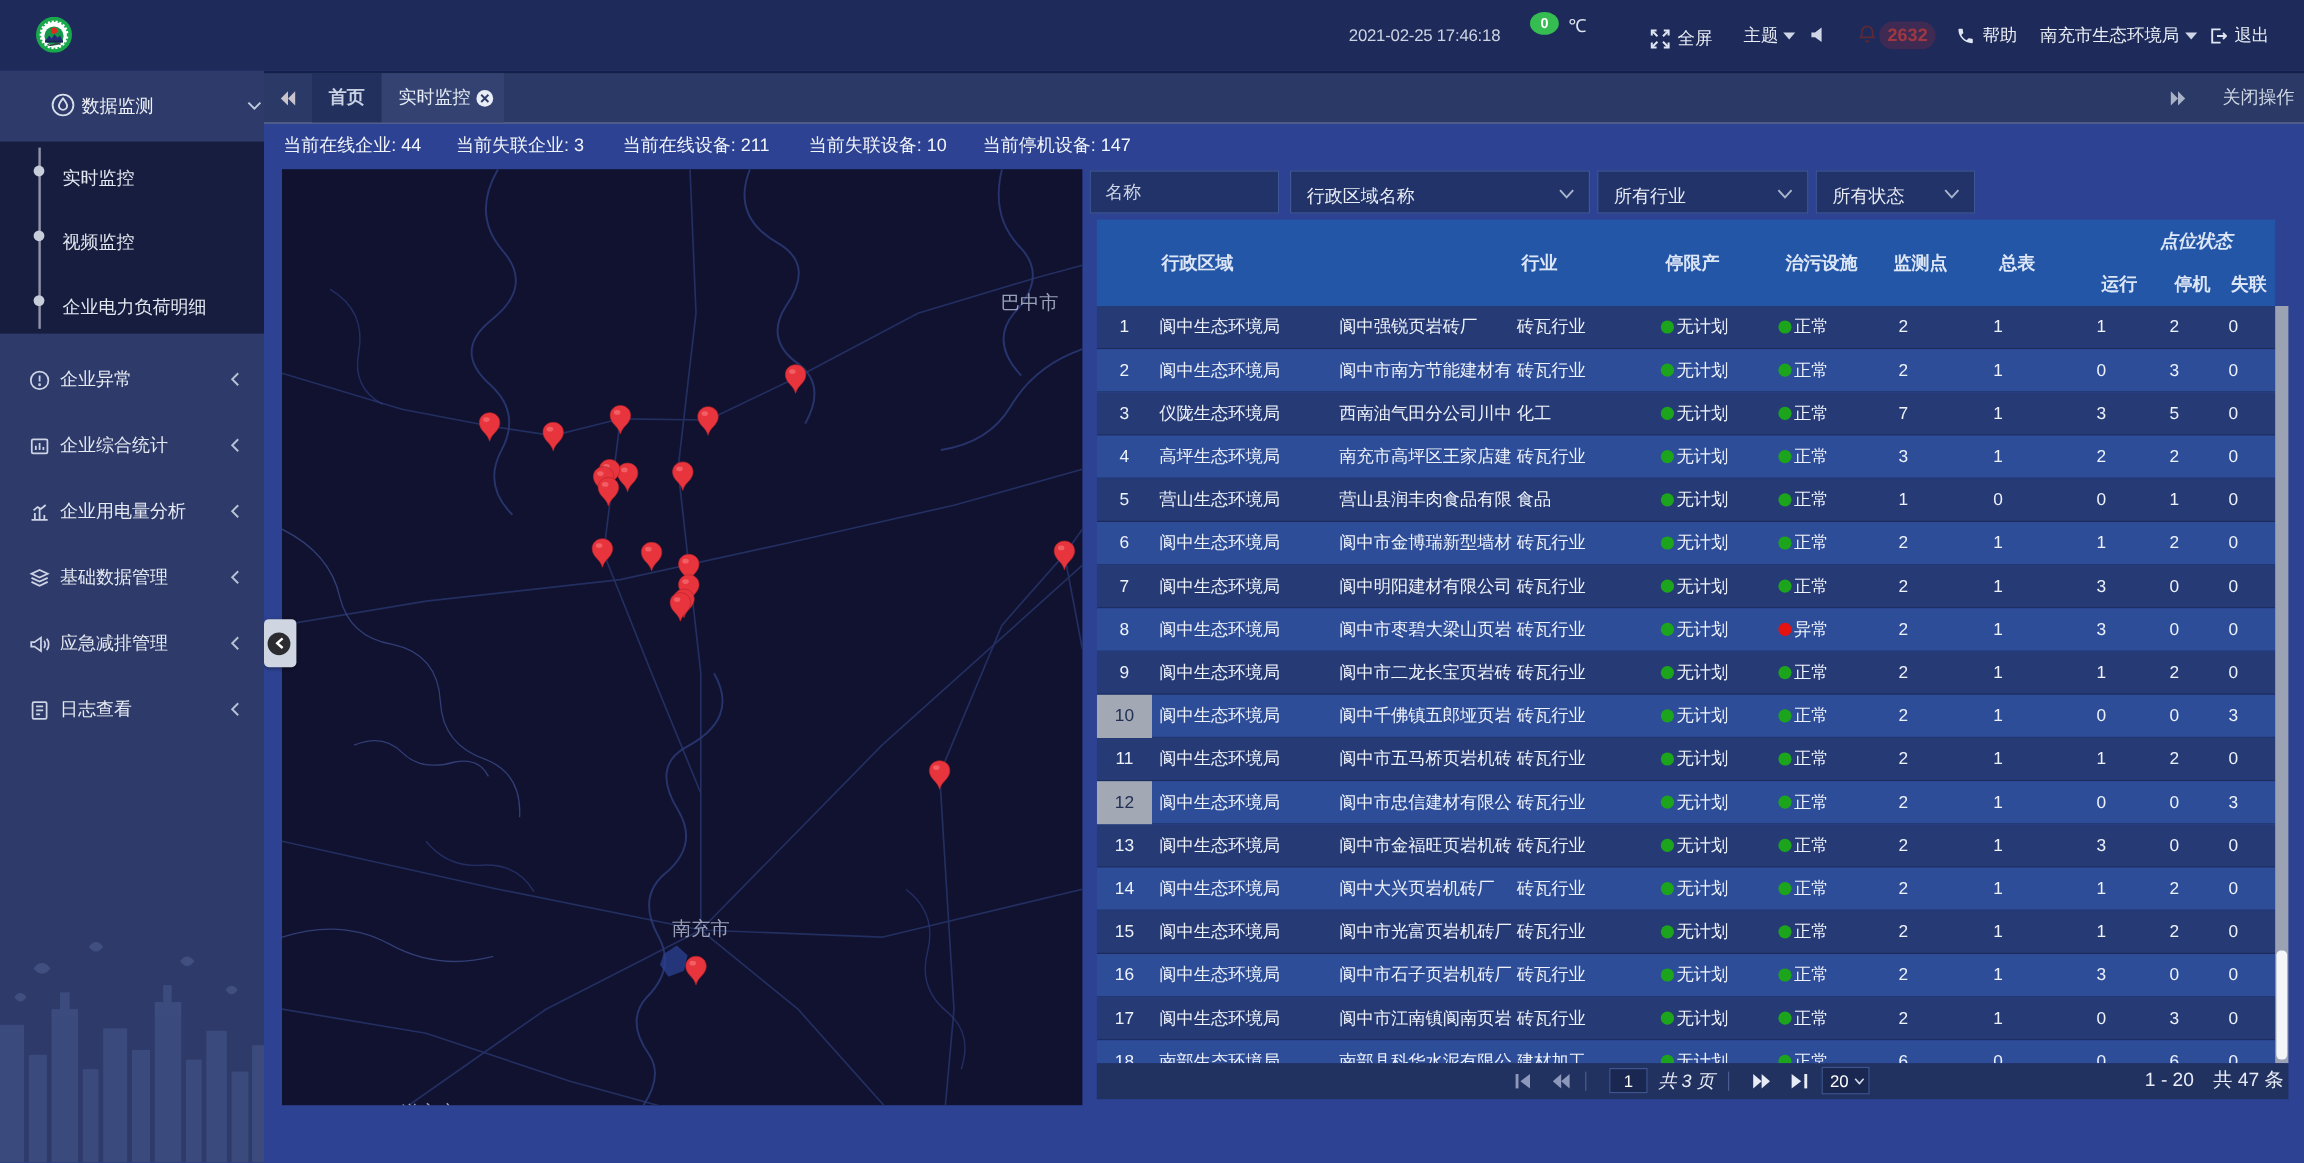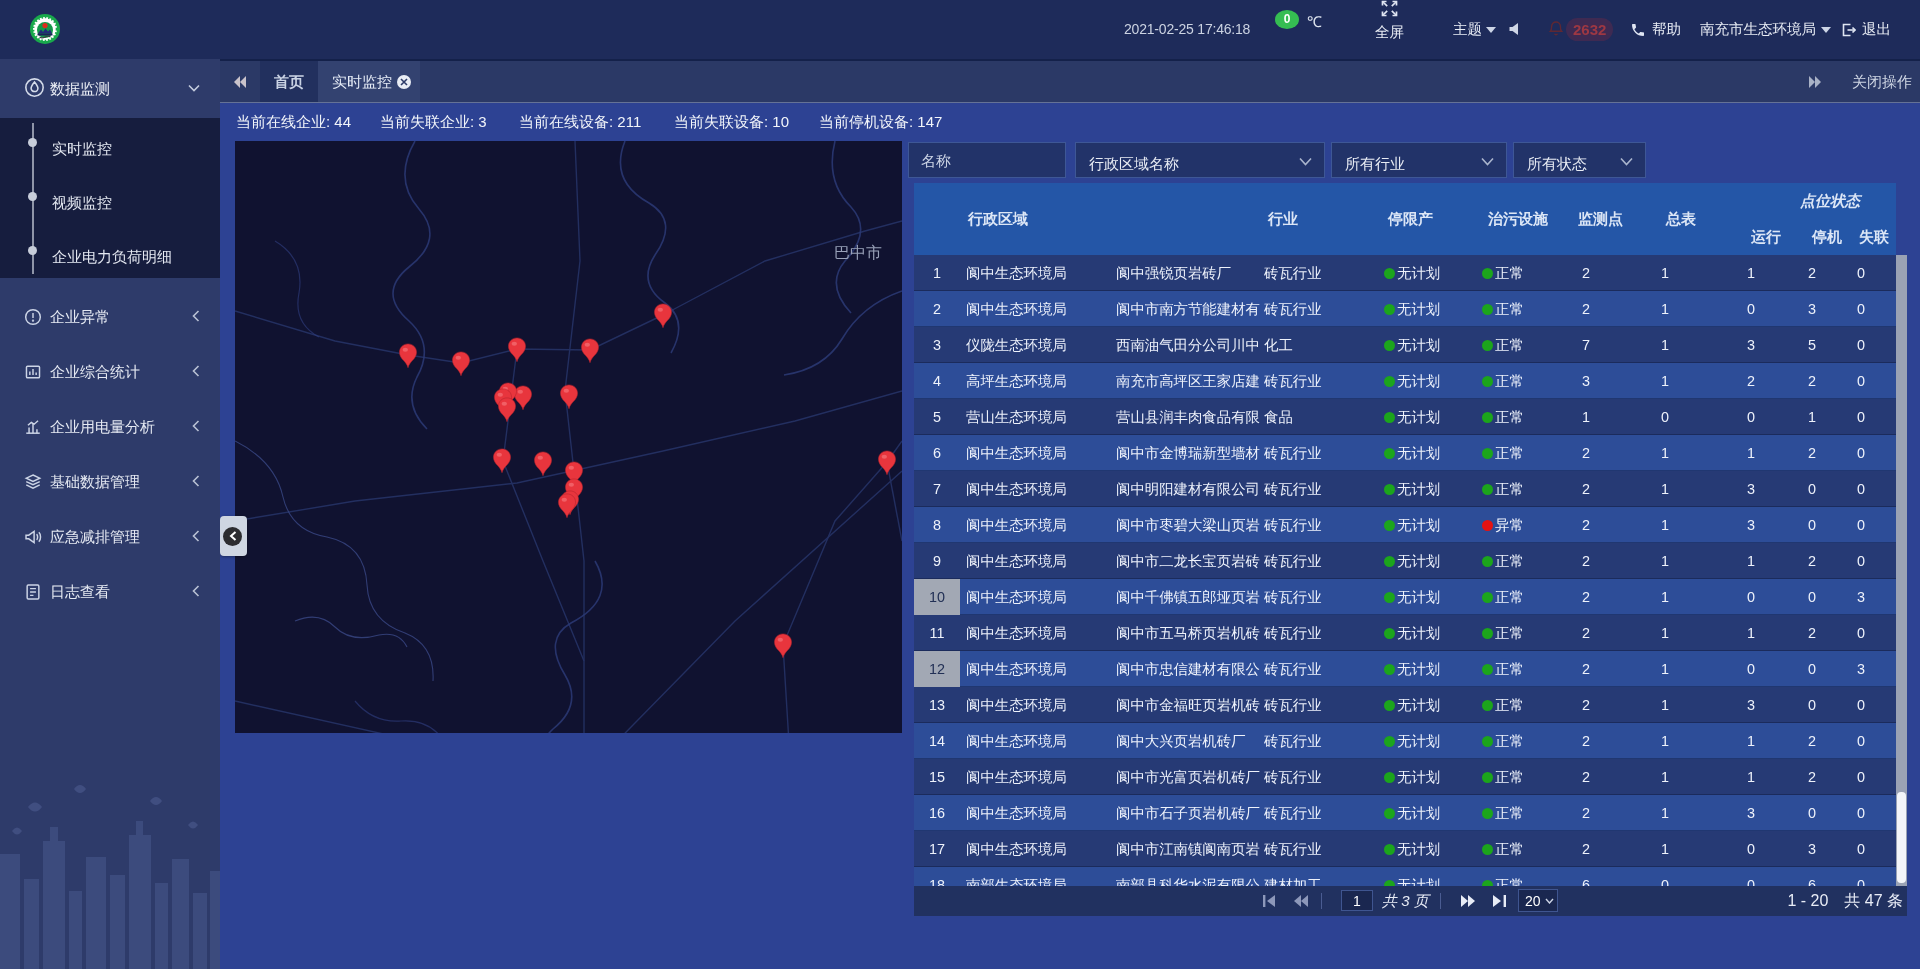--- a/index.html
+++ b/index.html
@@ -28,33 +28,33 @@
   body{font-family:"Liberation Sans",sans-serif;background:var(--content-bg);position:relative;}
   #app{position:absolute;left:0;top:0;width:1920px;height:969px;background:var(--content-bg);overflow:hidden;}
 
   
   .header{position:absolute;left:0;top:0;width:1920px;height:59px;background:var(--header-bg);z-index:30;font-size:14.5px;}
   .logo{position:absolute;left:30px;top:14px;width:30px;height:30px;}
   .app-title{position:absolute;left:82px;top:0;height:59px;line-height:59px;color:#fff;font-size:22px;font-weight:bold;letter-spacing:1px;}
   .h-datetime{position:absolute;left:1124px;top:0;line-height:59px;color:#ccd3e2;font-size:14px;letter-spacing:-0.2px;}
   .temp-badge{position:absolute;left:1275px;top:10px;width:24px;height:19px;border-radius:50%;background:#35bd52;color:#fff;font-size:12px;font-weight:bold;text-align:center;line-height:19px;}
   .temp-unit{position:absolute;left:1307px;top:11px;color:#dee4ef;font-size:15px;}
-  .h-fullscreen{position:absolute;left:1375px;top:0;height:64px;display:flex;align-items:center;gap:6px;color:#e9edf5;cursor:pointer;flex-direction:column;}
+  .h-fullscreen{position:absolute;left:1375px;top:0;height:64px;display:flex;align-items:center;gap:6px;color:#e9edf5;cursor:pointer;}
   .h-theme{position:absolute;left:1453px;top:0;height:59px;display:flex;align-items:center;gap:4px;color:#e9edf5;cursor:pointer;}
   .caret{width:0;height:0;border-left:5px solid transparent;border-right:5px solid transparent;border-top:6px solid #cdd5e6;display:inline-block;}
   .h-speaker{position:absolute;left:1508px;top:22px;color:#cfd6e6;}
   .h-bell{position:absolute;left:1548px;top:20px;color:#77323e;}
   .h-badge{position:absolute;left:1566px;top:18px;min-width:40px;height:23px;border-radius:12px;background:rgba(148,40,62,.28);color:#9e3843;font-size:15px;font-weight:bold;text-align:center;line-height:23px;padding:0 7px;}
   .h-help{position:absolute;left:1630px;top:0;height:59px;display:flex;align-items:center;gap:6px;color:#e9edf5;cursor:pointer;}
   .h-org{position:absolute;left:1700px;top:0;height:59px;display:flex;align-items:center;gap:5px;color:#e9edf5;cursor:pointer;}
   .h-logout{position:absolute;left:1840px;top:0;height:59px;display:flex;align-items:center;gap:6px;color:#e9edf5;cursor:pointer;}
 
   
   .sidebar{position:absolute;left:0;top:59px;width:220px;height:910px;background:var(--sidebar-bg);z-index:20;overflow:hidden;}
-  .menu-group-header{position:absolute;left:0;top:0;width:220px;height:41px;cursor:pointer;}
+  .menu-group-header{position:absolute;left:18px;top:0;width:220px;height:41px;cursor:pointer;}
   .menu-group-header .mi-icon{position:absolute;left:24px;top:18px;color:#d5dcea;}
   .menu-group-header .mi-label{position:absolute;left:50px;top:0;line-height:59px;color:#eef1f8;font-size:15px;}
   .menu-group-header .mi-chev{position:absolute;right:20px;top:25px;color:#c3cbdd;}
   .submenu{position:absolute;left:0;top:59px;width:220px;height:160px;background:var(--sidebar-dark);}
   .submenu .vline{position:absolute;left:32px;top:5px;width:2px;height:151px;background:#8f95a8;}
   .sub-item{position:absolute;left:0;width:220px;height:54px;cursor:pointer;}
   .sub-item .dotline{position:absolute;left:28px;top:16px;width:9px;height:9px;border-radius:50%;background:#c7cdda;}
   .sub-item .sub-label{position:absolute;left:52px;top:0;line-height:54px;color:#e4e8f1;font-size:15px;white-space:nowrap;}
   .sub-item:nth-of-type(1){top:4px;}
   .menu-item{position:absolute;left:0;width:220px;height:55px;cursor:pointer;}
@@ -73,21 +73,21 @@
   .tab-active .tab-label{position:absolute;left:14px;line-height:41px;color:#e6ecf7;font-size:15px;}
   .tab-close{position:absolute;right:9px;top:14px;width:14px;height:14px;border-radius:50%;background:#e9edf5;display:flex;align-items:center;justify-content:center;cursor:pointer;}
   .tab-ffwd{position:absolute;left:1588px;top:14px;color:#a9b2c6;cursor:pointer;}
   .tab-closeops{position:absolute;left:1632px;top:0;line-height:41px;color:#cfd6e4;font-size:15px;cursor:pointer;}
 
   
   .stats{position:absolute;left:220px;top:103px;width:1700px;height:38px;color:#f2f5fa;font-size:15px;}
   .stat-item{position:absolute;top:0;line-height:38px;white-space:nowrap;}
 
   
-  .map{position:absolute;left:235px;top:141px;width:667px;height:592px;background:var(--map-bg);overflow:hidden;cursor:grab;}
+  .map{position:absolute;left:235px;top:141px;width:667px;height:780px;background:var(--map-bg);overflow:hidden;cursor:grab;}
   .map-decor{position:absolute;left:0;top:0;}
   .city-label{position:absolute;color:#99a1b8;font-size:16px;transform:translate(-50%,-50%);white-space:nowrap;}
   .map-pin{position:absolute;width:20px;height:27px;transform:translate(-10px,-12px);cursor:pointer;}
   .map-pin svg{width:20px;height:27px;}
   .map-collapse{position:absolute;left:220px;top:516px;width:27px;height:40px;background:#cfd6e2;border-radius:4px;z-index:15;display:flex;align-items:center;cursor:pointer;box-shadow:0 1px 3px rgba(0,0,0,.35);}
   .map-collapse .mc-circle{margin-left:3px;width:19px;height:19px;border-radius:50%;background:#2c2c30;display:flex;align-items:center;justify-content:center;}
 
   
   .filter-input{position:absolute;left:908px;top:142px;width:158px;height:36px;background:var(--field-bg);border:1px solid var(--field-border);color:#dfe5f2;font-size:15px;padding:0 12px;font-family:"Liberation Sans",sans-serif;}
   .filter-input::placeholder{color:#cdd5e6;opacity:1;}

